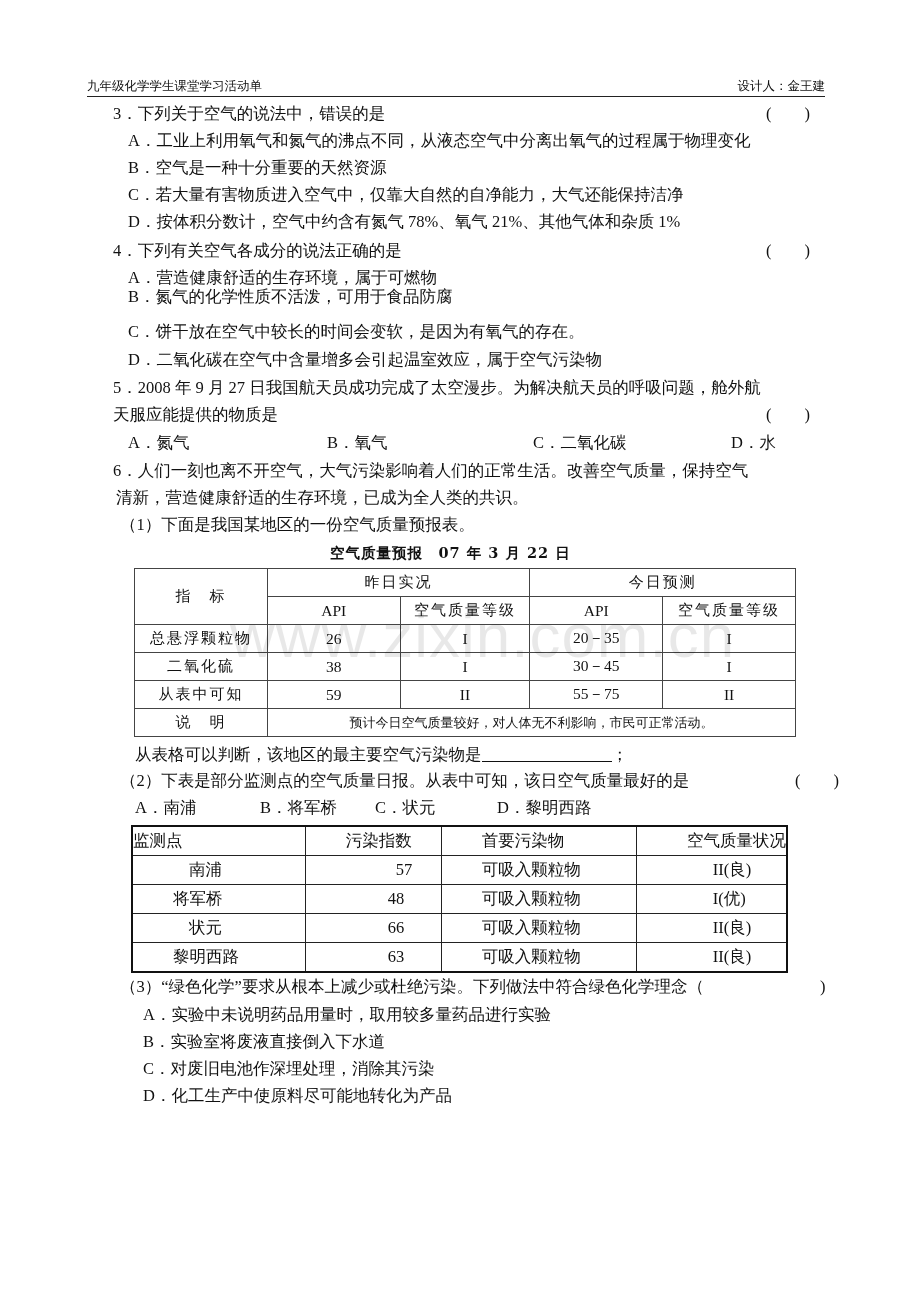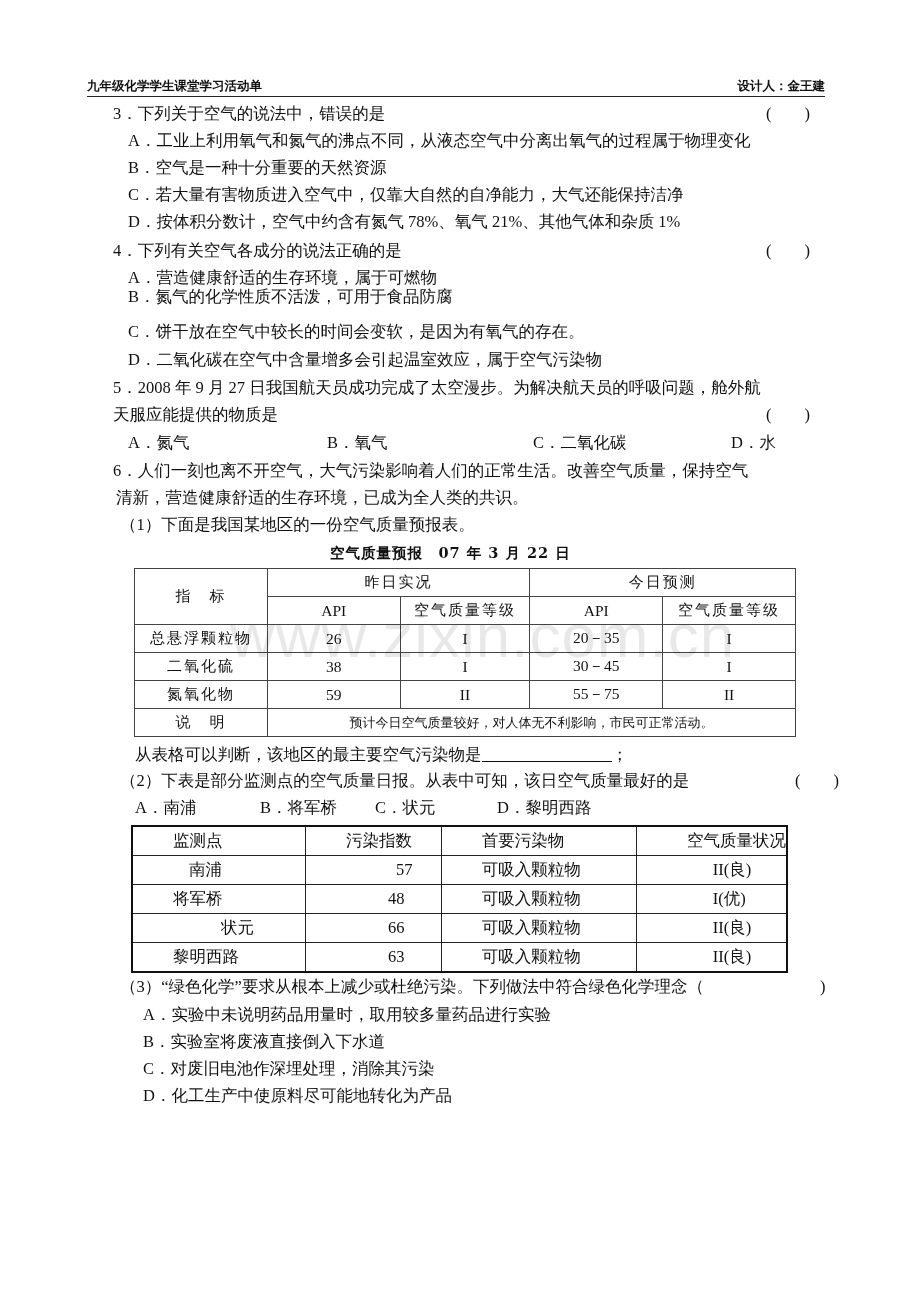--- a/index.html
+++ b/index.html
@@ -1,19 +1,19 @@
 <!DOCTYPE html>
 <html><head>
 <meta charset="utf-8">
 <style>
   html, body { margin: 0; padding: 0; background: #ffffff; }
   body { width: 920px; height: 1300px; position: relative; overflow: hidden;
          font-family: "Liberation Serif", "DejaVu Serif", serif; color: #111; }
   .page-header { position: absolute; left: 87px; top: 76px; width: 738px; height: 20px;
-                 border-bottom: 1.5px solid #222; font-family: "DejaVu Serif", serif; font-weight: bold;
+                 border-bottom: 1.5px solid #222; font-family: "DejaVu Serif", serif; font-weight: normal;
                  font-size: 12.5px; }
   .page-header .left { position: absolute; left: 0; top: 2px; }
   .page-header .right { position: absolute; right: 0; top: 2px; }
   .line { position: absolute; font-size: 16.5px; line-height: 22px; white-space: nowrap; }
   .paren { position: absolute; font-size: 16.5px; line-height: 22px; }
   .blank { display: inline-block; width: 130px; border-bottom: 1px solid #111; height: 16px; vertical-align: -2px; }
   .opt { position: absolute; font-size: 16.5px; line-height: 22px; }
 
   .caption { position: absolute; left: 330px; top: 544px; font-family: "DejaVu Serif", serif;
              font-weight: bold; font-size: 14.5px; letter-spacing: 1px; }
@@ -100,21 +100,21 @@
       <td>I</td>
     </tr>
     <tr>
       <td class="kai">二氧化硫</td>
       <td>38</td>
       <td>I</td>
       <td>30－45</td>
       <td>I</td>
     </tr>
     <tr>
-      <td class="kai">氮氧化物</td>
+      <td class="kai">从表中可知</td>
       <td>59</td>
       <td>II</td>
       <td>55－75</td>
       <td>II</td>
     </tr>
     <tr>
       <td class="kai">说　明</td>
       <td class="note" colspan="4">预计今日空气质量较好，对人体无不利影响，市民可正常活动。</td>
     </tr>
   </tbody>
@@ -133,39 +133,39 @@
 
   <table class="t2">
     <colgroup>
       <col style="width:174px">
         <col style="width:136px">
         <col style="width:196px">
         <col style="width:151px">
     </colgroup>
     <tbody>
         <tr>
-      <td style="padding-left:40px;">监测点</td>
+      <td style="">监测点</td>
       <td style="padding-left:40px;">污染指数</td>
       <td style="padding-left:40px;">首要污染物</td>
       <td style="text-align:right;border-radius:7px;">空气质量状况</td>
     </tr>
     <tr>
       <td style="padding-left:56px;">南浦</td>
       <td style="padding-left:90px;">57</td>
       <td style="padding-left:40px;">可吸入颗粒物</td>
       <td style="padding-left:76px;">II(良)</td>
     </tr>
     <tr>
       <td style="padding-left:40px;">将军桥</td>
       <td style="padding-left:82px;">48</td>
       <td style="padding-left:40px;">可吸入颗粒物</td>
       <td style="padding-left:76px;">I(优)</td>
     </tr>
     <tr>
-      <td style="padding-left:88px;">状元</td>
+      <td style="padding-left:56px;">状元</td>
       <td style="padding-left:82px;">66</td>
       <td style="padding-left:40px;">可吸入颗粒物</td>
       <td style="padding-left:76px;">II(良)</td>
     </tr>
     <tr>
       <td style="padding-left:40px;">黎明西路</td>
       <td style="padding-left:82px;">63</td>
       <td style="padding-left:40px;">可吸入颗粒物</td>
       <td style="padding-left:76px;">II(良)</td>
     </tr>

